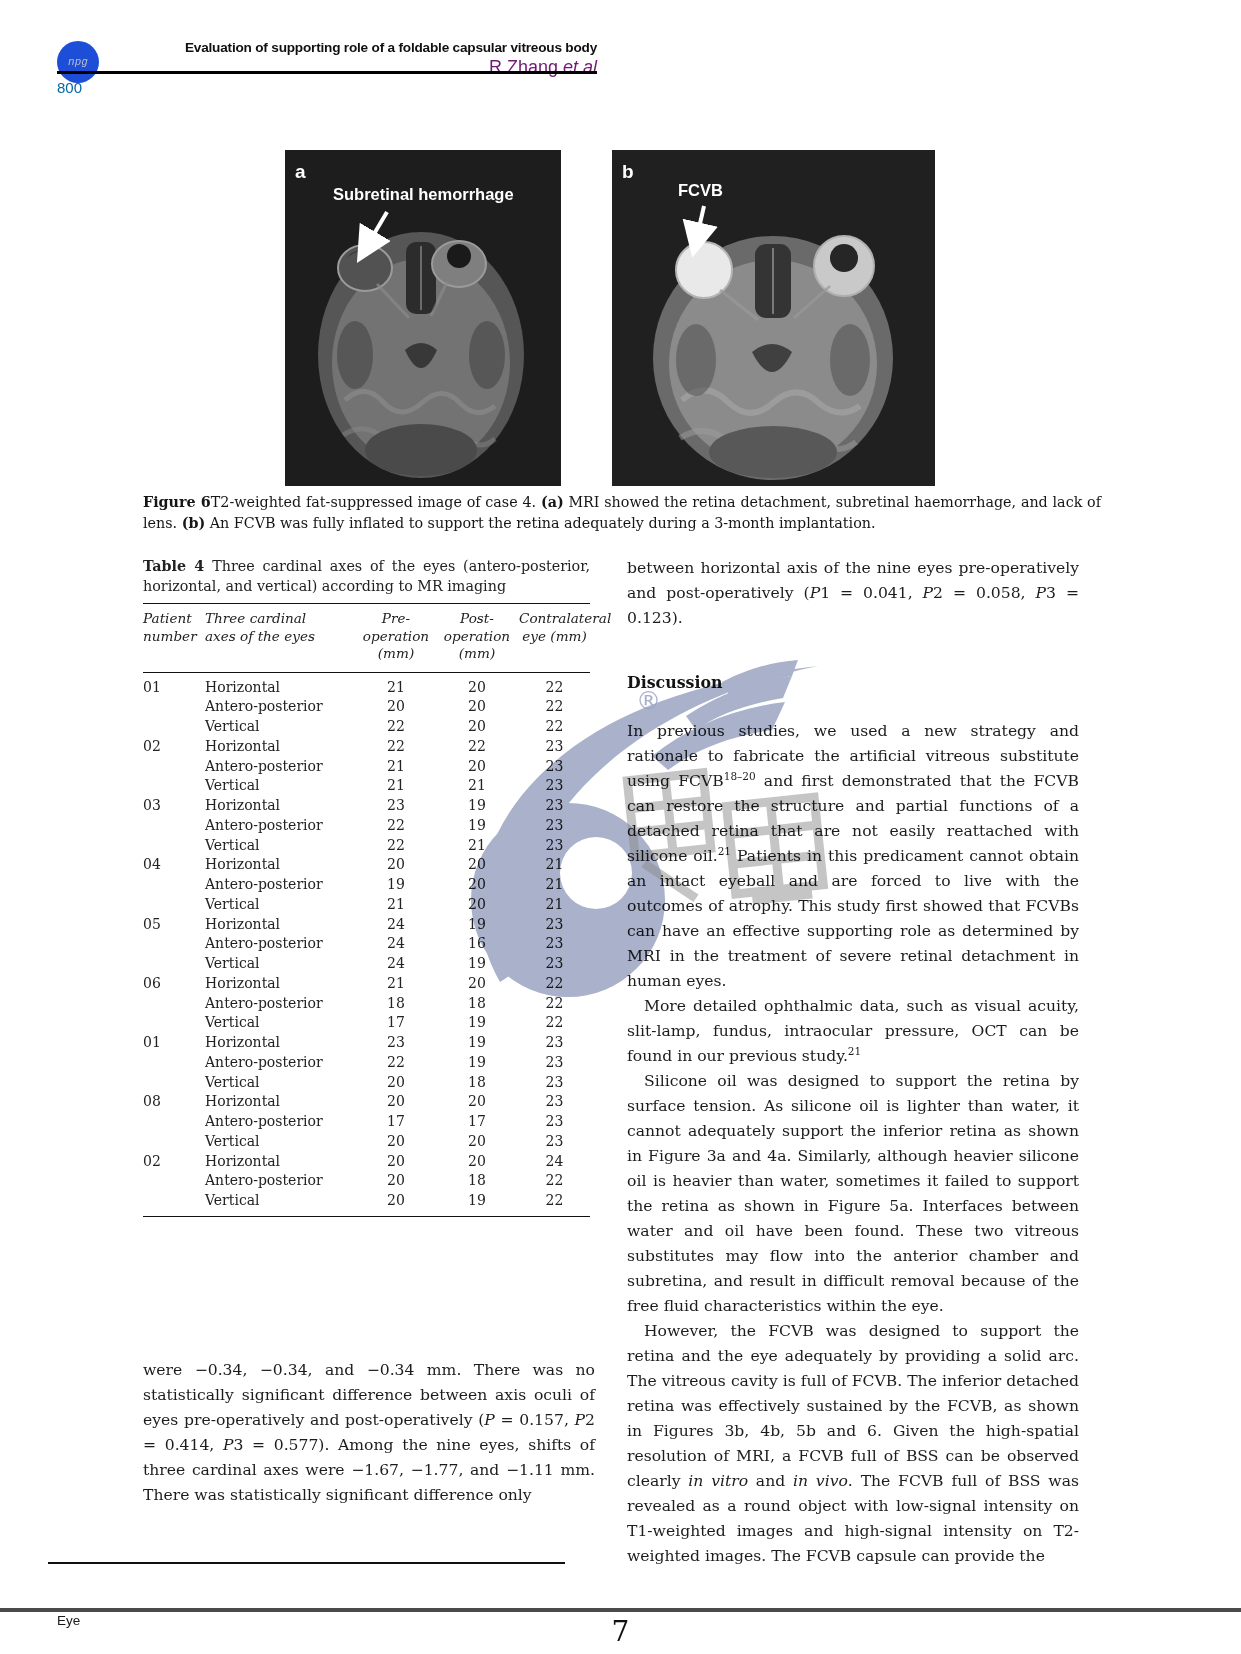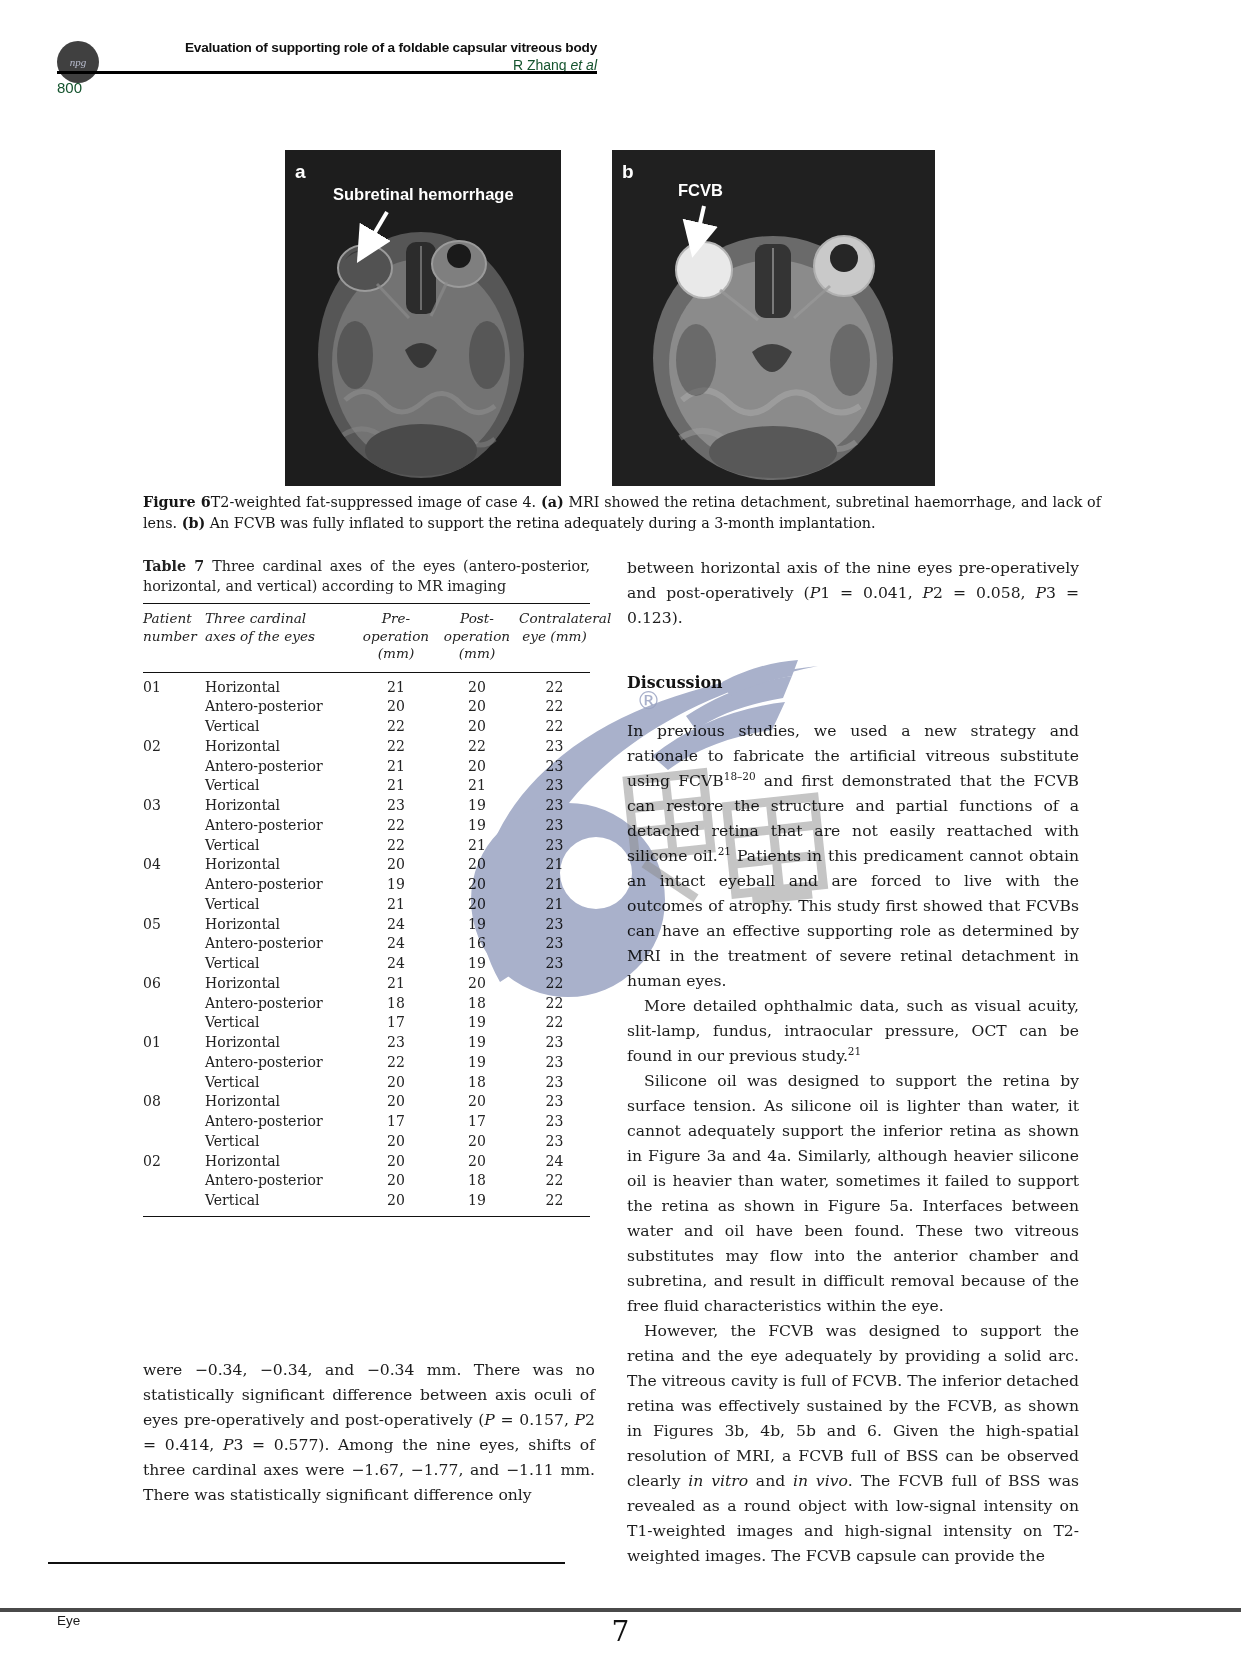--- a/index.html
+++ b/index.html
@@ -1,29 +1,29 @@
 <!DOCTYPE html>
 <html><head>
 <meta charset="utf-8">
 <style>
   html,body{margin:0;padding:0;background:#e8e8e8;}
   .page{position:relative;width:1241px;height:1654px;background:#ffffff;margin:0 auto;
         font-family:"DejaVu Serif",serif;color:#1c1c1c;overflow:hidden;}
 
   
   .logo{position:absolute;left:57px;top:41px;width:42px;height:42px;border-radius:50%;
-        background:#404040;color:#b9bdcf;display:flex;align-items:center;justify-content:center;
-        font-family:Liberation Serif, serif;font-size:11px;font-style:italic;}
+        background:#1d4ed8;color:#b9bdcf;display:flex;align-items:center;justify-content:center;
+        font-family:Liberation Mono, monospace;font-size:11px;font-style:italic;}
   .hdr{position:absolute;left:110px;top:40px;width:487px;text-align:right;
        font-family:"Liberation Sans",sans-serif;}
   .hdr-title{font-size:13.6px;font-weight:bold;color:#101010;letter-spacing:-0.2px;}
-  .hdr-authors{font-size:14px;color:#14532d;margin-top:2px;}
+  .hdr-authors{font-size:18px;color:#701a75;margin-top:2px;}
   .hdr-rule{position:absolute;left:57px;top:71px;width:540px;height:3px;background:#000;}
   .pageno-top{position:absolute;left:57px;top:79px;font-family:"Liberation Sans",sans-serif;
-              font-size:15px;color:#14532d;}
+              font-size:15px;color:#0369a1;}
 
   
   .panel{position:absolute;top:150px;height:336px;}
   .panel-a{left:285px;width:276px;}
   .panel-b{left:612px;width:323px;}
   .panel svg{display:block;width:100%;height:100%;}
 
   
   .caption{position:absolute;left:143px;top:492px;width:958px;font-size:14.3px;
            line-height:21px;text-align:justify;color:#161616;}
@@ -148,21 +148,21 @@
       <line x1="92" y1="56" x2="82" y2="100" stroke="#ffffff" stroke-width="4" marker-end="url(#arrB)"></line>
     </svg>
   </div>
 
   <div class="caption">
     <span class="cap-label">Figure 6</span><span>T2-weighted fat-suppressed image of case 4. <b>(a)</b> MRI showed the retina detachment, subretinal haemorrhage, and lack of lens. <b>(b)</b> An FCVB was fully inflated to support the retina adequately during a 3-month implantation.</span>
   </div>
 
   <div class="tbl">
     <div class="tbl-title">
-      <b>Table 7</b><span>Three cardinal axes of the eyes (antero-posterior, horizontal, and vertical) according to MR imaging</span>
+      <b>Table 4</b><span>Three cardinal axes of the eyes (antero-posterior, horizontal, and vertical) according to MR imaging</span>
     </div>
     <div class="rule-heavy"></div>
     <div class="thead">
       <span class="tc c0">Patient
 number</span>
       <span class="tc c1">Three cardinal
 axes of the eyes</span>
       <span class="tc c2">Pre-
 operation
 (mm)</span>

